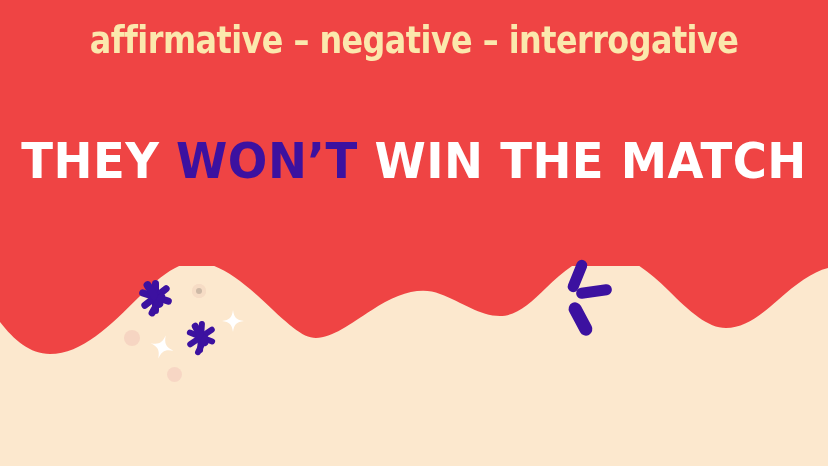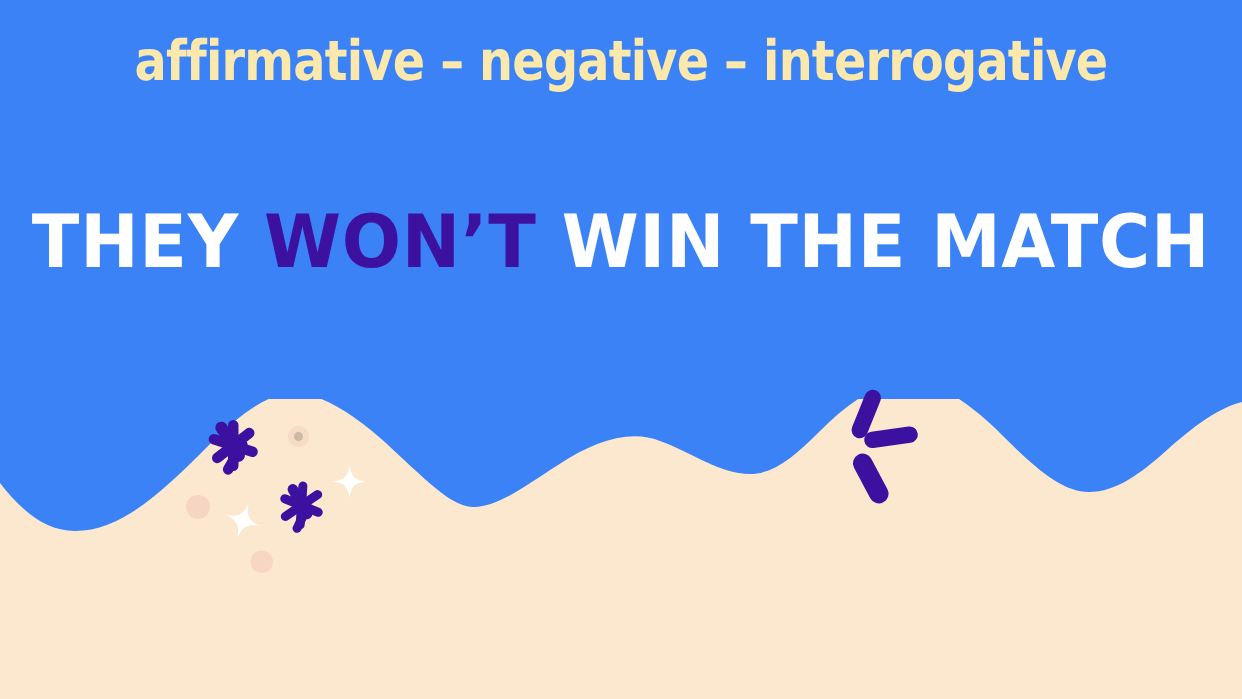--- a/index.html
+++ b/index.html
@@ -6,21 +6,21 @@
   html, body {
     margin: 0;
     padding: 0;
     background: #2b2b2b;
   }
   #slide {
     position: relative;
     width: 828px;
     height: 466px;
     overflow: hidden;
-    background: #3b82f6;
+    background: #ef4444;
     font-family: "DejaVu Sans", sans-serif;
     user-select: none;
   }
 
   
   .wave-layer {
     position: absolute;
     left: 0;
     bottom: 0;
     width: 828px;

